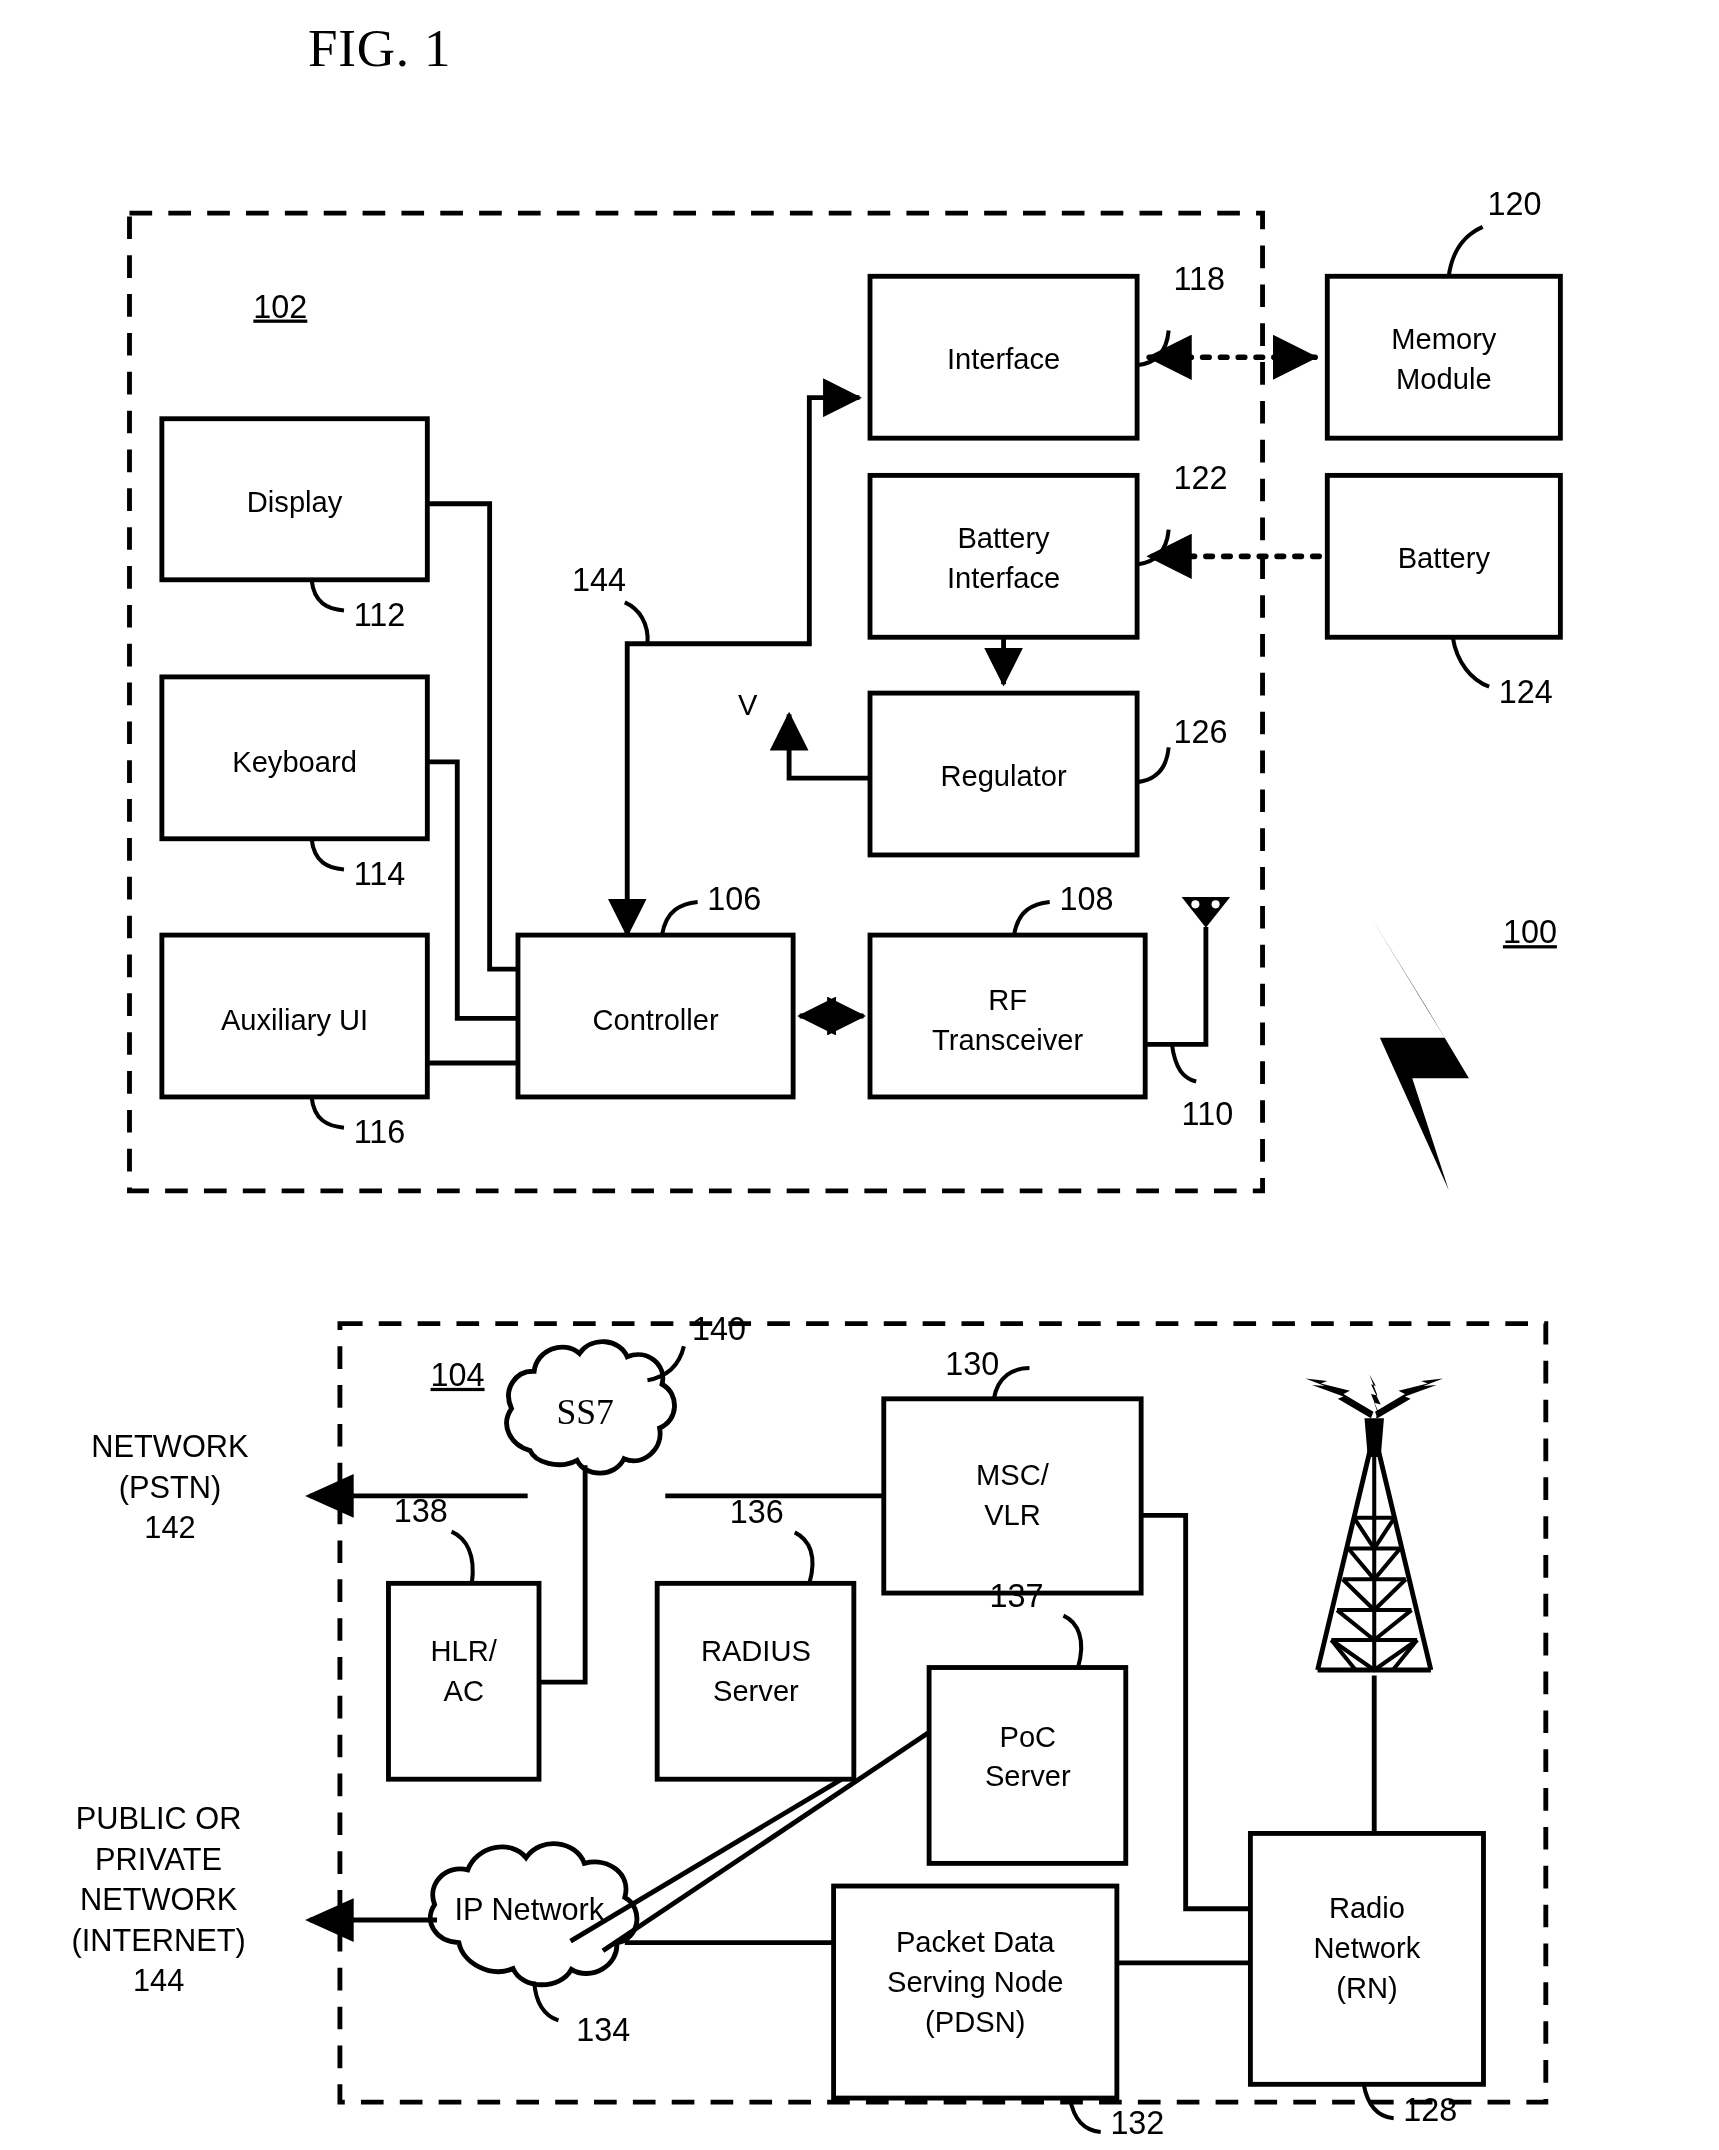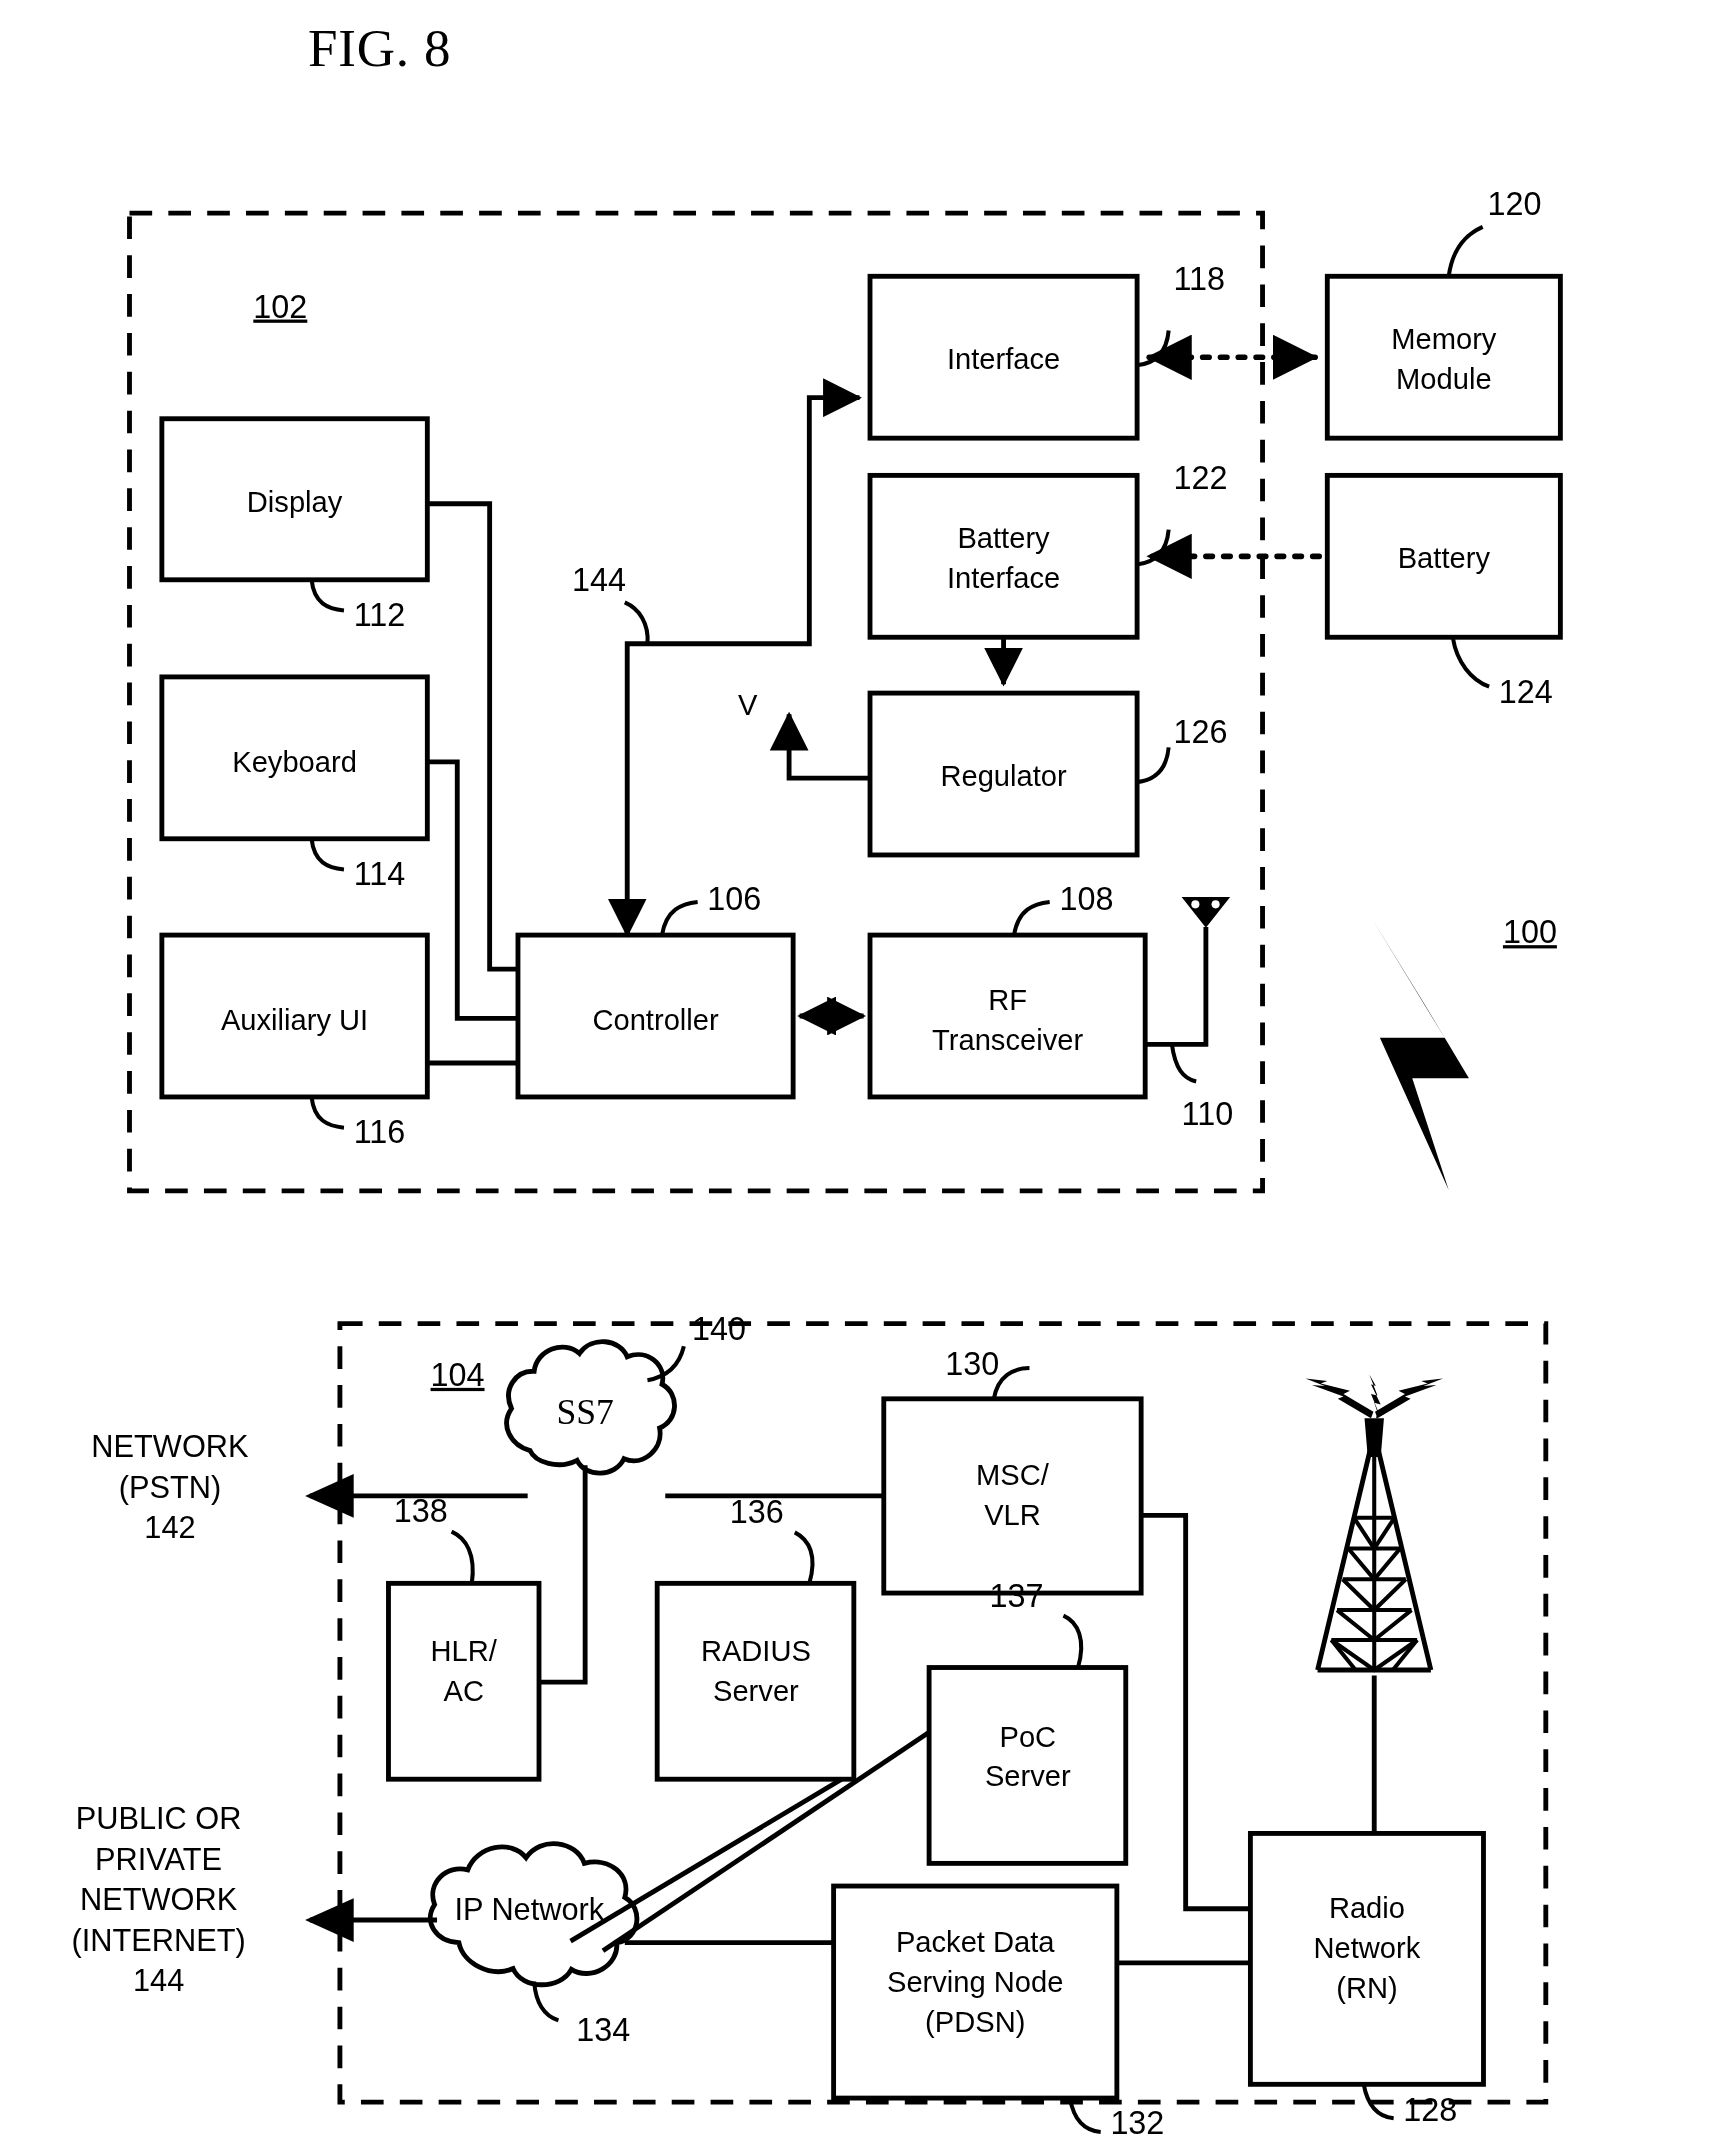--- a/index.html
+++ b/index.html
@@ -101,21 +101,21 @@
     font-family: "Liberation Sans", sans-serif;
     font-size: 36px;
     fill: #000000;
   }
 </style>
 </head>
 <body>
 
 <div id="page">
 
-  <div id="fig-title">FIG. 8</div>
+  <div id="fig-title">FIG. 1</div>
 
   <svg class="diagram" viewBox="0 0 2124 2657">
     <defs>
       <marker id="arrowSolid" markerWidth="10" markerHeight="9" refX="9" refY="4.5" orient="auto" markerUnits="strokeWidth">
         <path d="M0,0 L10,4.5 L0,9 z" fill="#000"></path>
       </marker>
       <marker id="arrowSolidStart" markerWidth="10" markerHeight="9" refX="1" refY="4.5" orient="auto" markerUnits="strokeWidth">
         <path d="M10,0 L0,4.5 L10,9 z" fill="#000"></path>
       </marker>
       <marker id="arrowBig" markerWidth="8" markerHeight="8" refX="7.5" refY="4" orient="auto" markerUnits="strokeWidth">

